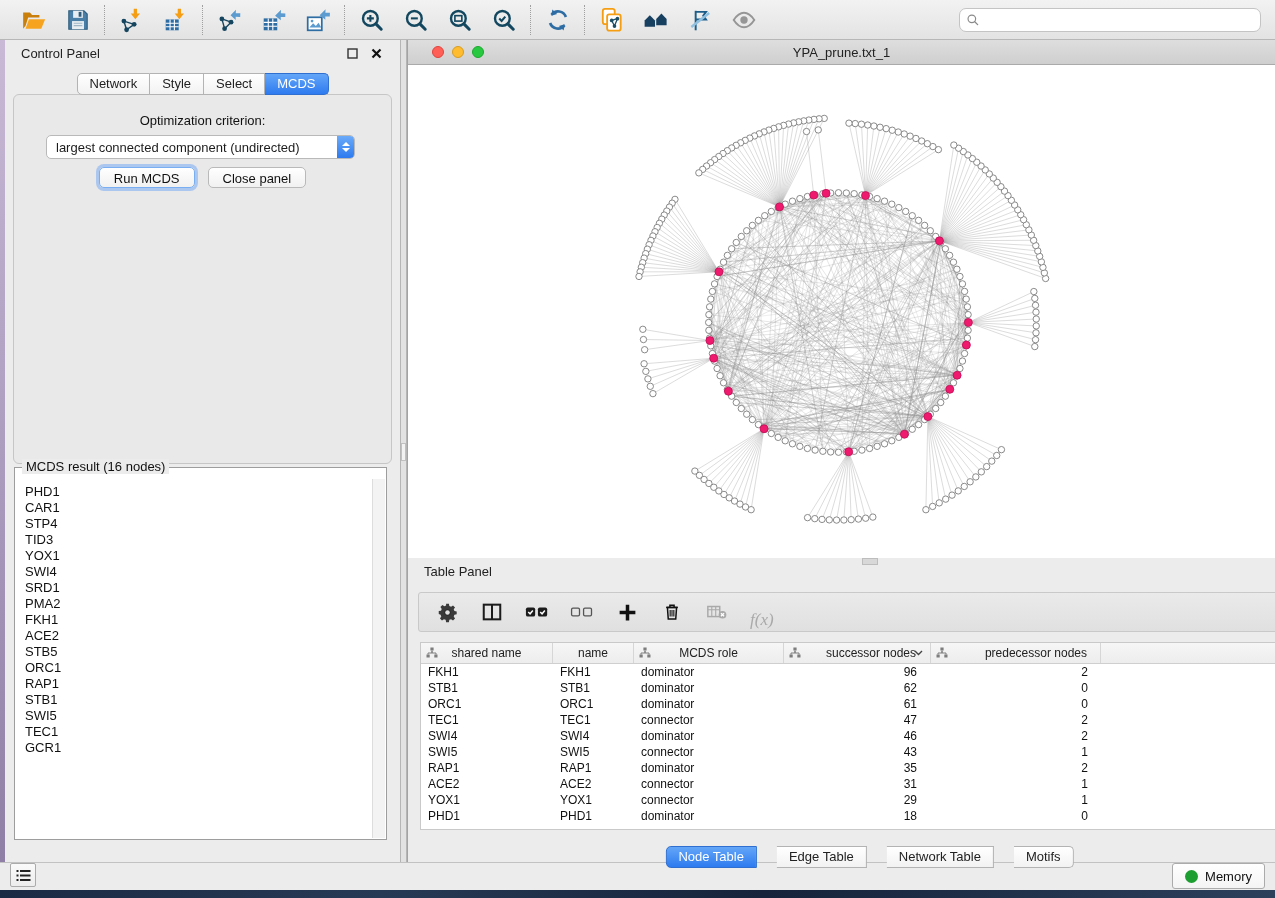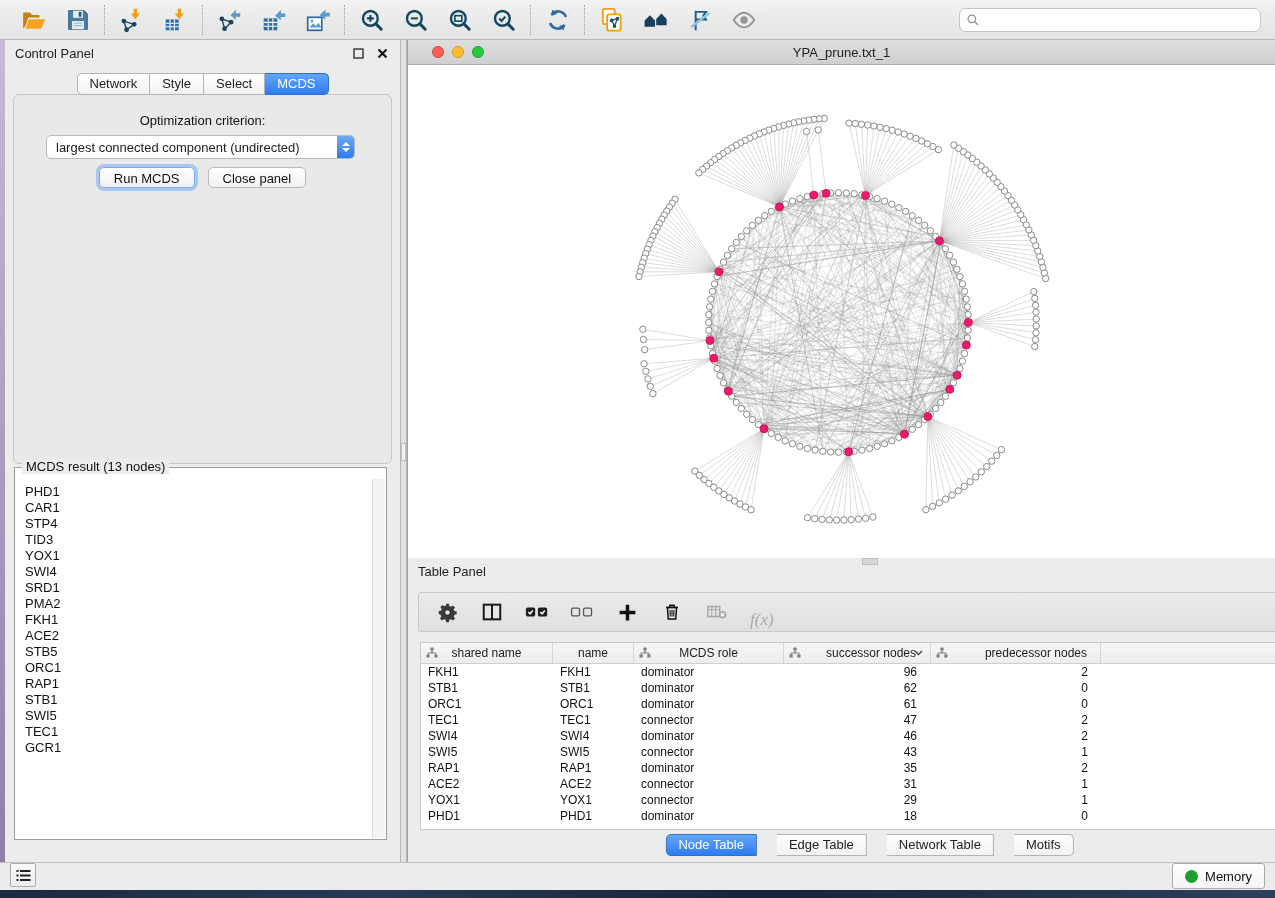--- a/index.html
+++ b/index.html
@@ -16,21 +16,21 @@
   .tbgroup{display:flex;align-items:center;gap:16px;padding:0 12px;}
   .tbsep{width:1px;height:30px;border-left:1px dotted #9f9f9f;}
   .tbi{width:28px;height:28px;display:flex;align-items:center;justify-content:center;}
   .tbi svg{width:26px;height:26px;}
   #search-wrap{margin-left:auto;margin-right:6px;display:flex;align-items:center;}
   #search-input{width:268px;height:22px;border:1px solid #c4c4c4;border-radius:7px;background:#fff;
     padding:0 6px 0 26px;font-size:13px;outline:none;}
   #search-icon{position:absolute;margin-left:7px;width:14px;height:14px;}
   
   #control-panel{left:5px;top:40px;width:395px;height:822px;background:#ececec;}
-  .panel-head{height:26px;display:flex;align-items:center;padding:0 10px;}
+  .panel-head{height:26px;display:flex;align-items:center;padding:0 16px;}
   .panel-title{font-size:13px;color:#222;}
   .panel-head .sp{flex:1;}
   .float-btn,.close-btn{width:16px;height:16px;display:flex;align-items:center;justify-content:center;margin-left:8px;}
   .segbar{position:absolute;display:flex;z-index:3;}
   .seg{height:20px;line-height:20px;padding:0 12px;background:linear-gradient(#ffffff,#f2f2f2);
     border:1px solid #b3b3b3;border-left:none;font-size:13px;color:#222;text-align:center;}
   .seg:first-child{border-left:1px solid #b3b3b3;border-radius:5px 0 0 5px;}
   .seg:last-child{border-radius:0 5px 5px 0;}
   .seg.active{background:linear-gradient(#63a6f8,#2e7bf0);color:#fff;border-color:#2e6fd0;}
   #cp-tabs{top:33px;left:50%;transform:translateX(-50%);}
@@ -79,21 +79,21 @@
   .hcell .tree{position:absolute;left:5px;top:4px;}
   .hcell .sort{position:absolute;right:7px;top:7px;}
   .trow{display:flex;height:16px;}
   .tcell{font-size:12px;line-height:16px;color:#111;box-sizing:border-box;padding-left:7px;white-space:nowrap;overflow:hidden;}
   .c-shared{width:132px;} .c-name{width:81px;} .c-role{width:150px;}
   .c-succ{width:147px;text-align:right;padding-right:14px;padding-left:0;}
   .c-pred{width:170px;text-align:right;padding-right:13px;padding-left:0;}
   .c-fill{flex:1;}
   #nt-scroll{position:absolute;top:21px;bottom:1px;right:1px;width:14px;background:#fbfbfb;border-left:1px solid #d8d8d8;}
   #nt-thumb{position:absolute;top:3px;left:2px;width:9px;height:92px;background:#b9b9b9;border-radius:5px;}
-  #tp-tabs{top:276px;left:50%;transform:translateX(-50%);gap:20px;}
+  #tp-tabs{top:288px;left:50%;transform:translateX(-50%);gap:20px;}
   
   #status-bar{left:0;top:862px;width:1275px;height:28px;background:#ececec;border-top:1px solid #c2c2c2;
     display:flex;align-items:flex-start;padding:0 10px;box-sizing:border-box;}
   #list-btn{width:24px;height:22px;background:linear-gradient(#fafafa,#ededed);border:1px solid #ababab;border-radius:2px;
     display:flex;align-items:center;justify-content:center;}
   #memory-btn{margin-left:auto;height:24px;background:linear-gradient(#ffffff,#f4f4f4);border:1px solid #ababab;border-radius:3px;
     display:flex;align-items:center;gap:7px;padding:0 12px;font-size:13px;color:#111;}
   #memory-dot{width:13px;height:13px;border-radius:50%;background:#1d9e31;}
 </style>
 </head>
@@ -292,21 +292,21 @@
           <span class="chev up"></span>
           <span class="chev down"></span>
         </span>
     </div>
     <div id="cp-buttons">
       <button class="mac-btn focus">Run MCDS</button>
       <button class="mac-btn">Close panel</button>
     </div>
   </div>
   <div id="mcds-group">
-    <div id="mcds-legend">MCDS result (13 nodes)</div>
+    <div id="mcds-legend">MCDS result (16 nodes)</div>
     <div id="mcds-list">
         <div class="mcds-item">PHD1</div>
         <div class="mcds-item">CAR1</div>
         <div class="mcds-item">STP4</div>
         <div class="mcds-item">TID3</div>
         <div class="mcds-item">YOX1</div>
         <div class="mcds-item">SWI4</div>
         <div class="mcds-item">SRD1</div>
         <div class="mcds-item">PMA2</div>
         <div class="mcds-item">FKH1</div>

